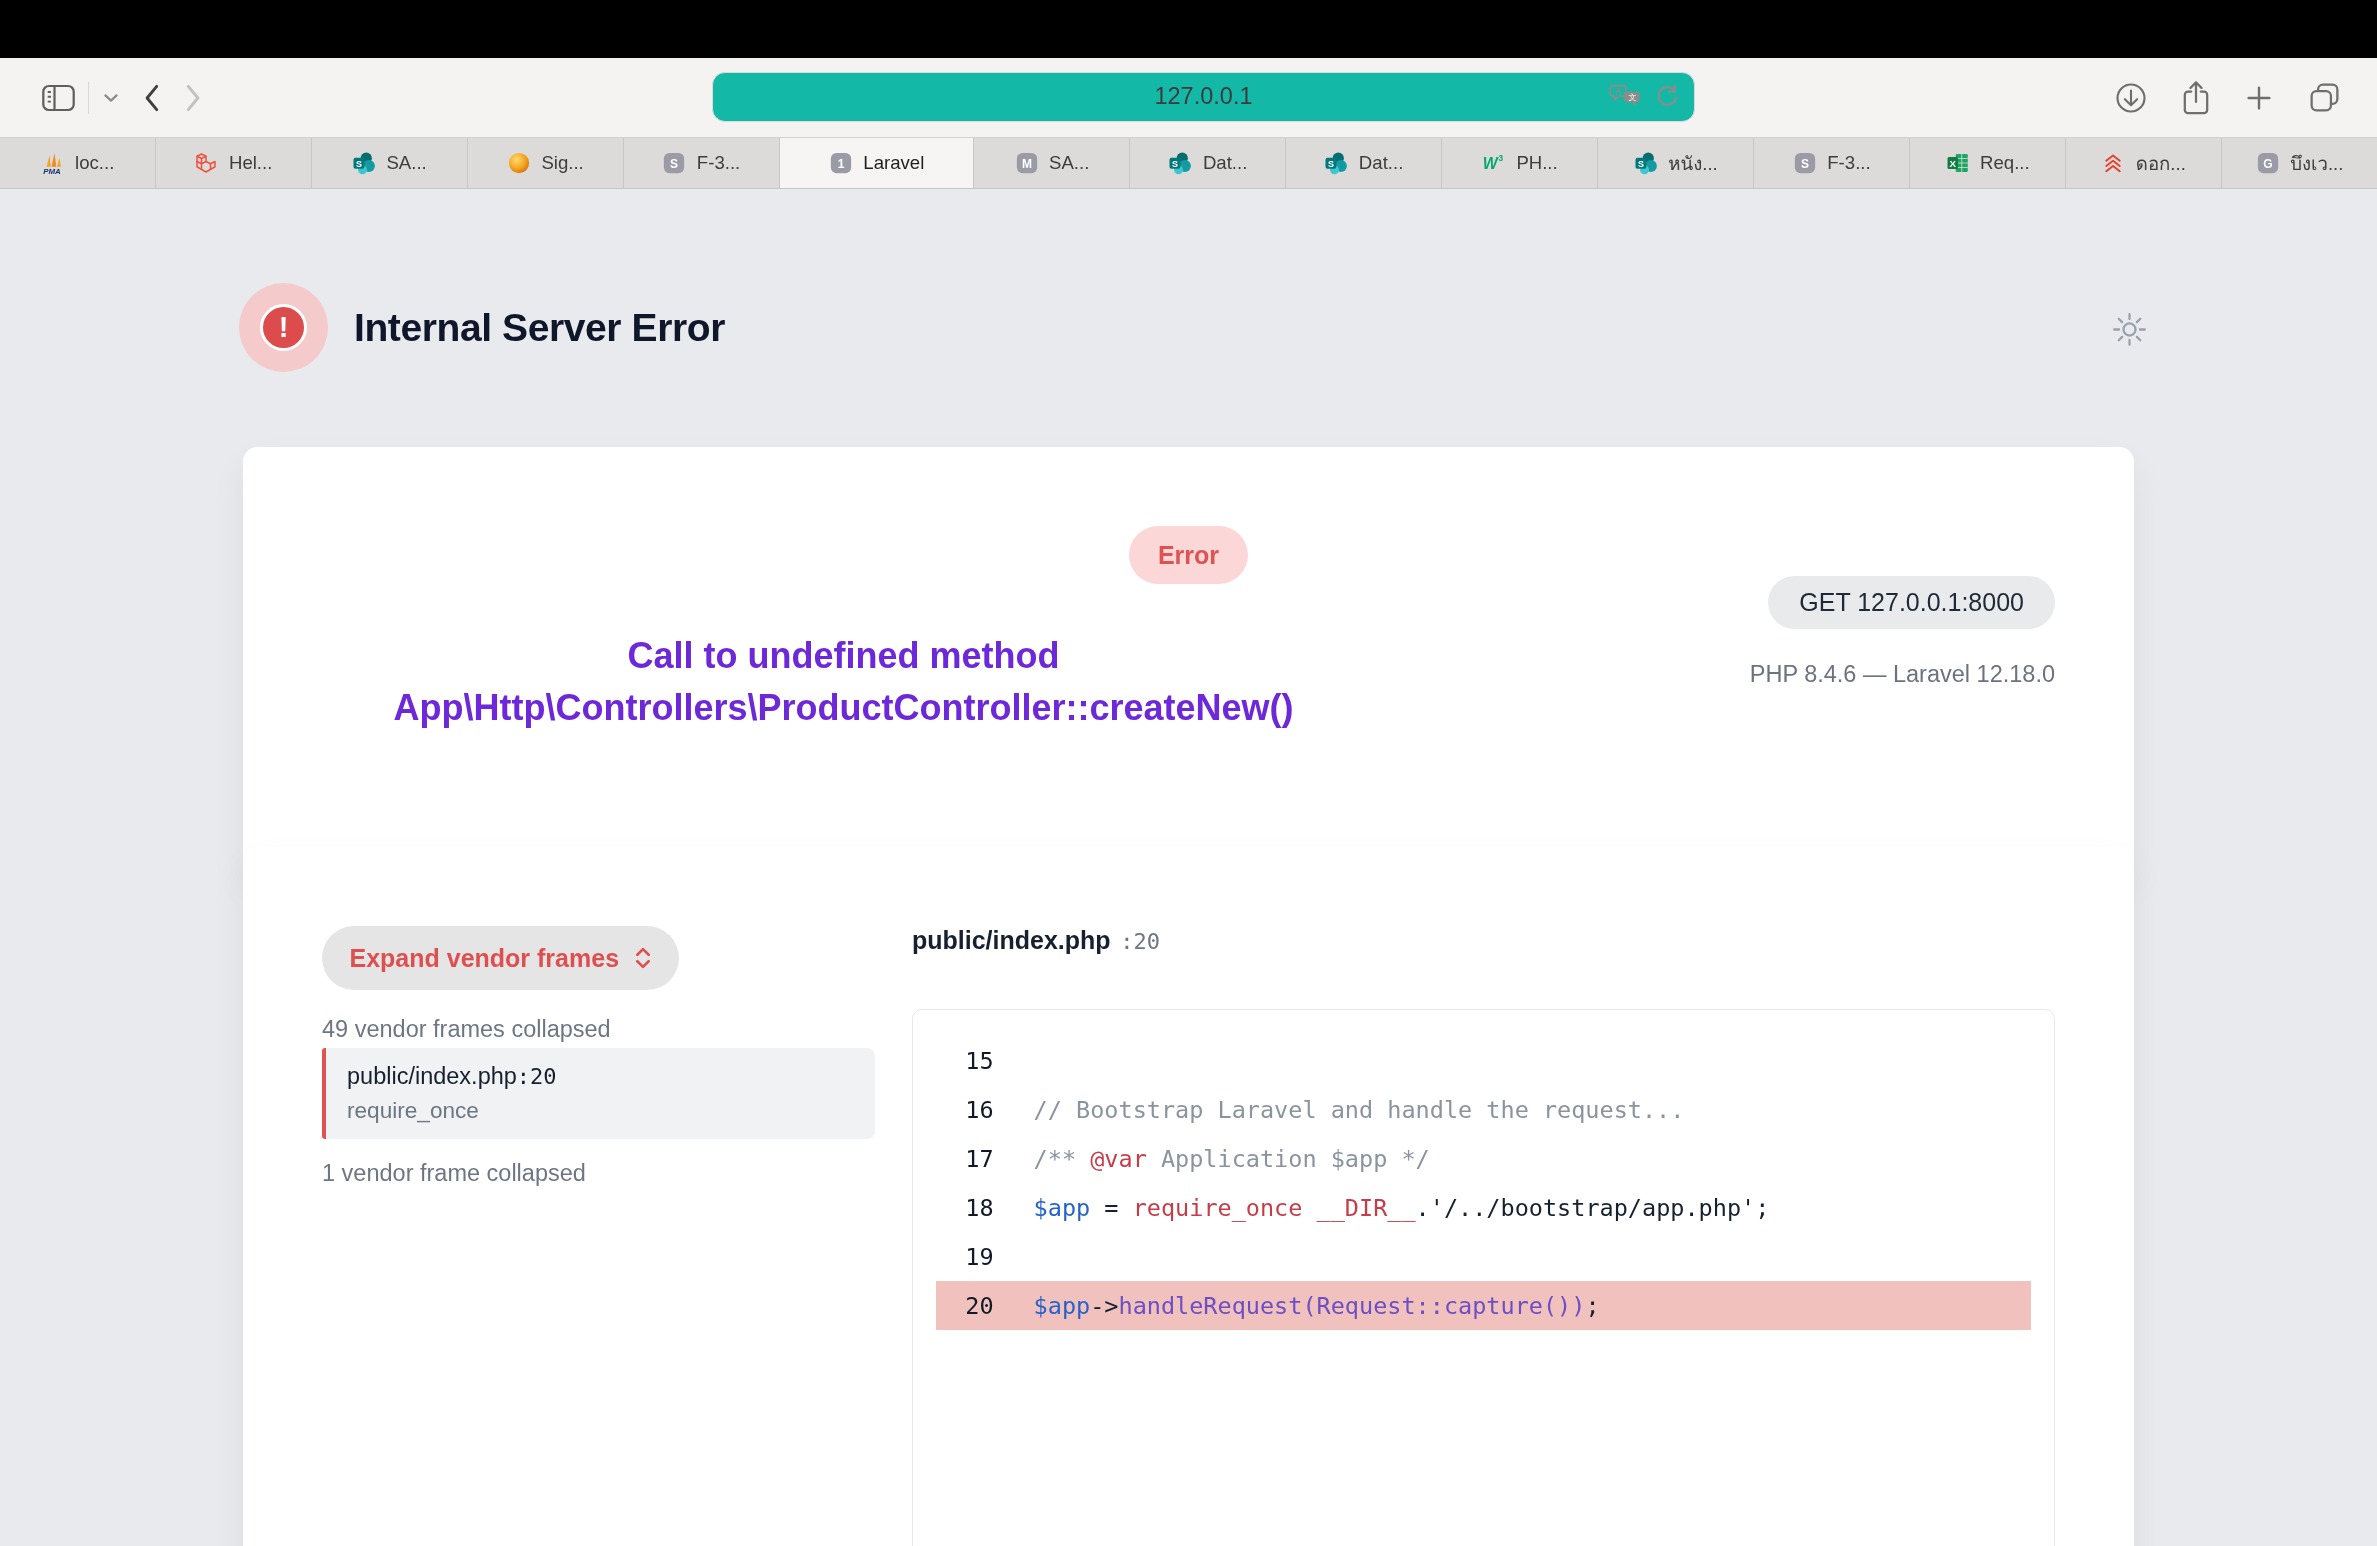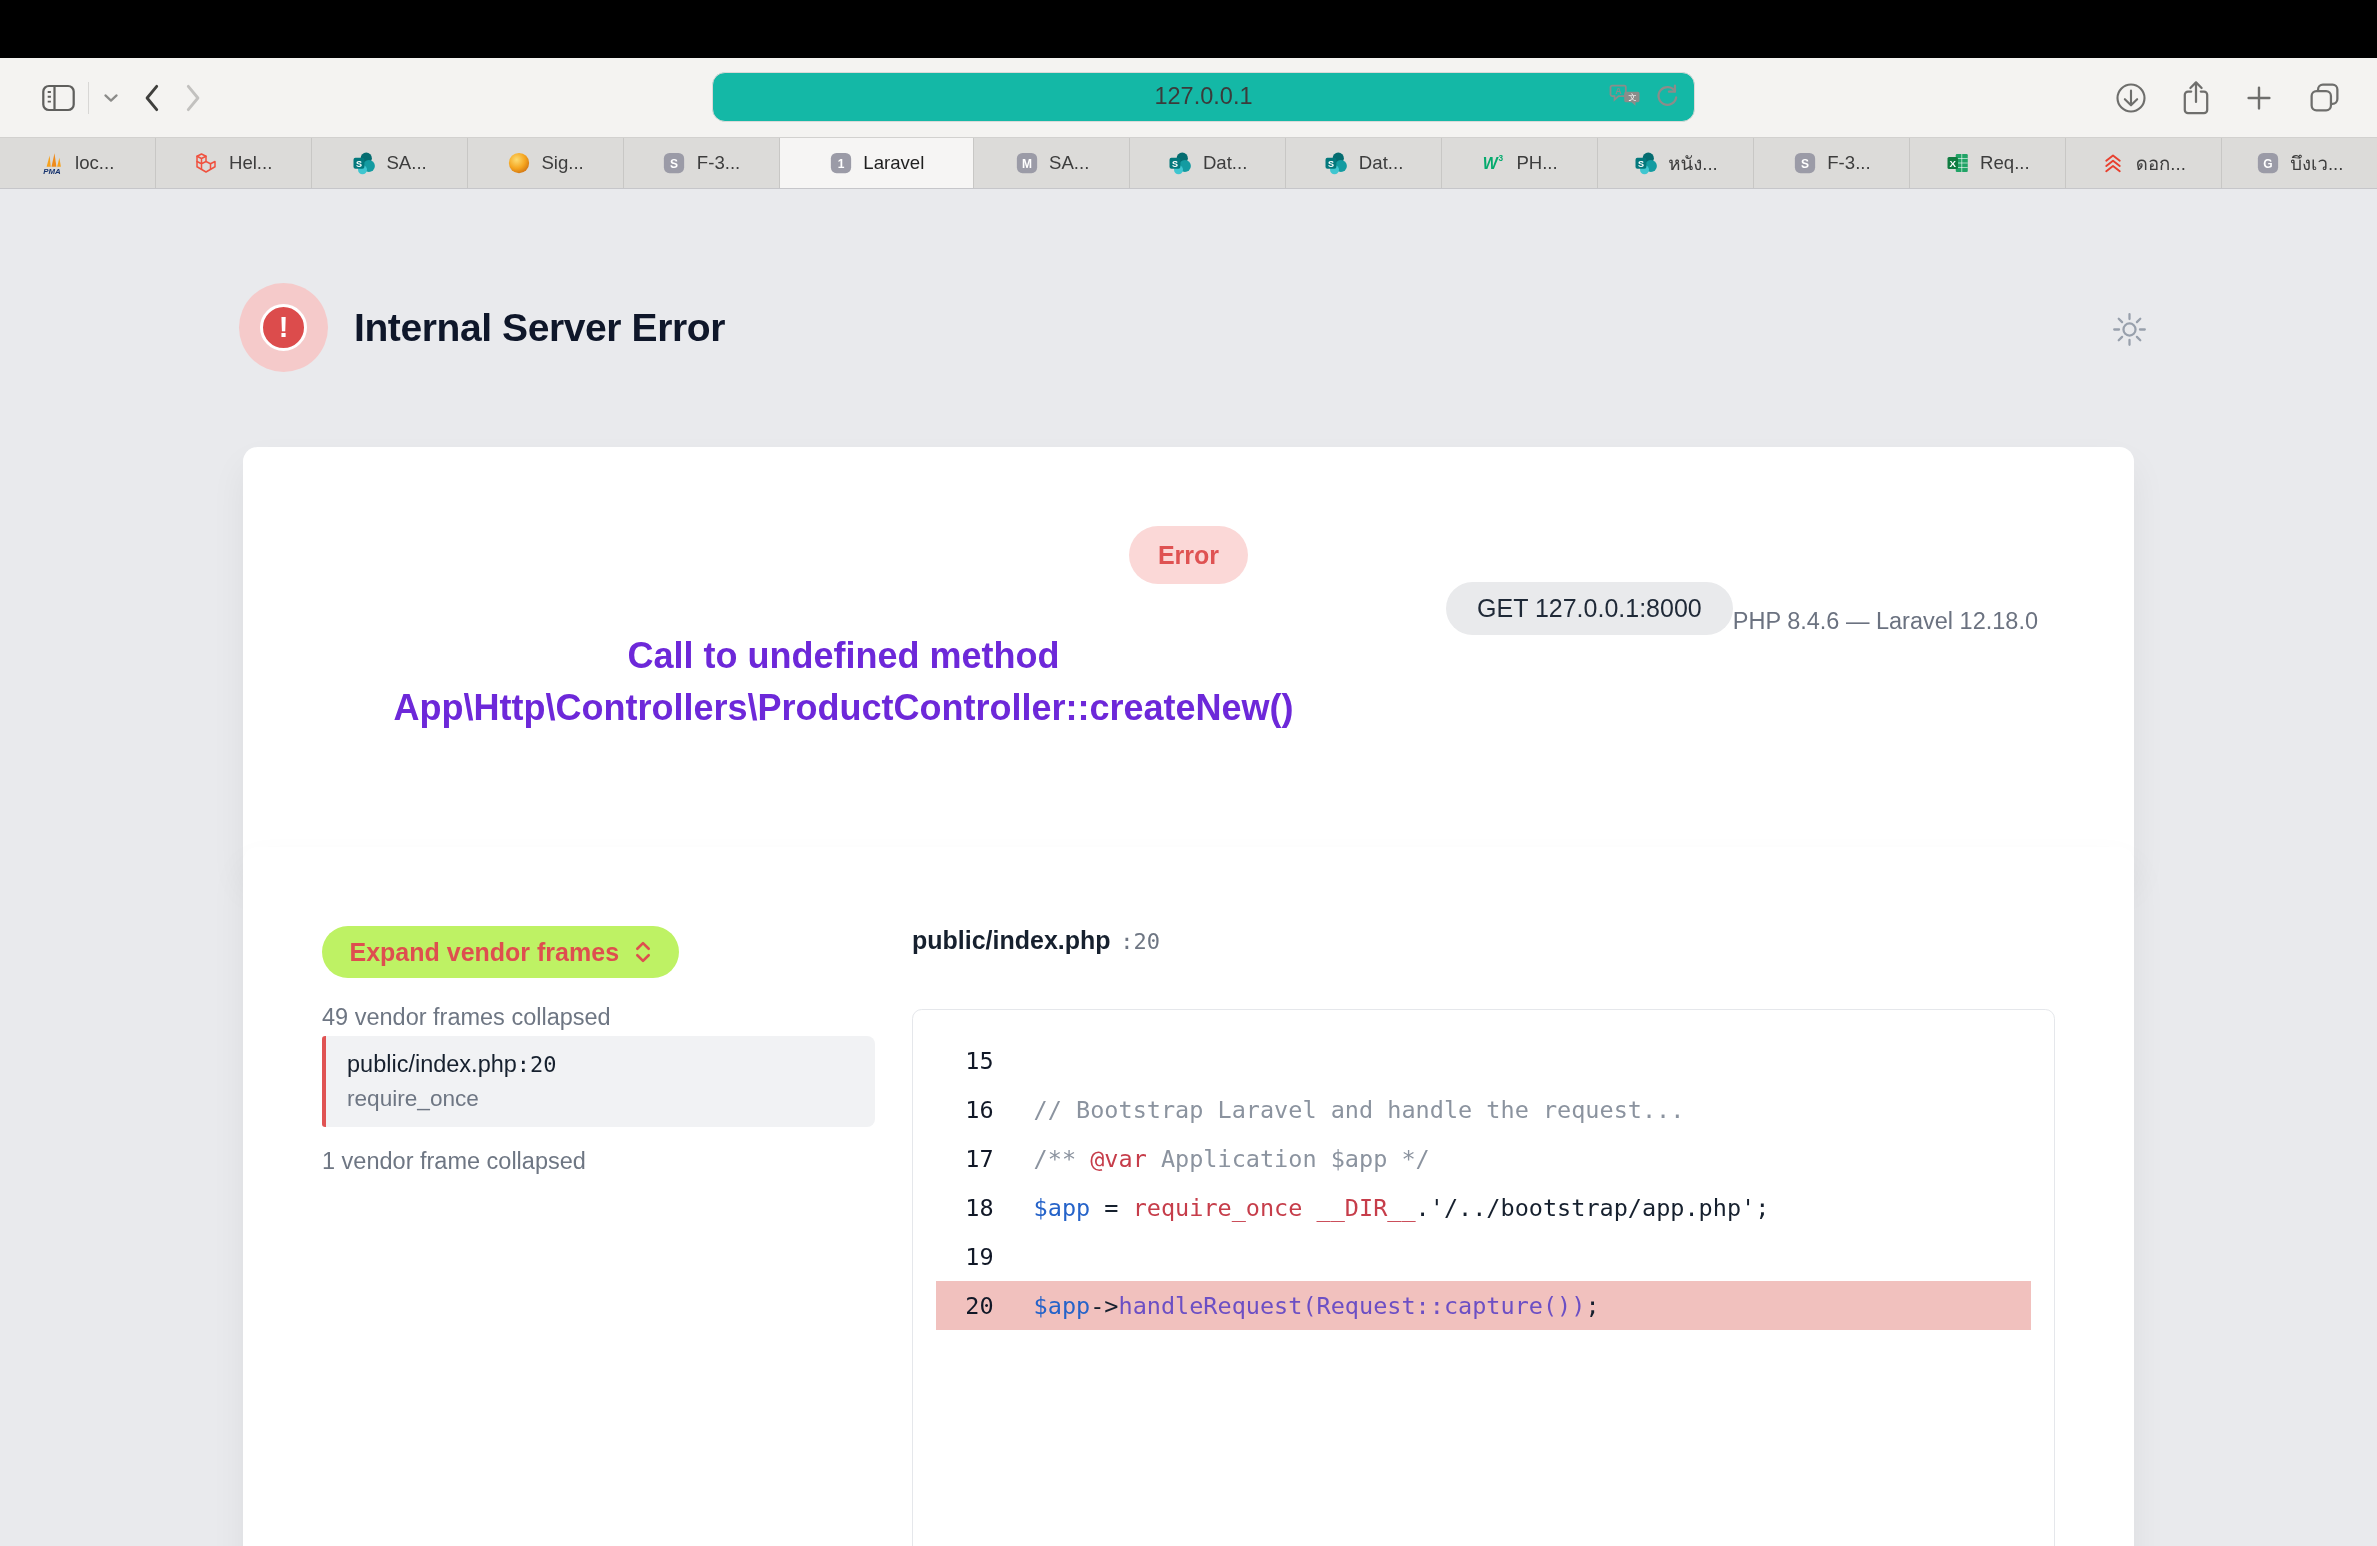--- a/index.html
+++ b/index.html
@@ -36,29 +36,29 @@
                display:flex;align-items:center;justify-content:center;font-weight:700;font-size:29px;box-sizing:border-box;}
   .page-title{margin:0;font-size:39px;font-weight:700;color:#0f172a;letter-spacing:-0.4px;}
   .sun-btn{position:absolute;left:2111px;top:311px;background:none;border:none;padding:0;cursor:pointer;}
   
   .card{position:absolute;left:243px;width:1891px;background:#fff;border-radius:14.6px;
         box-shadow:0 18px 36px rgba(15,23,42,.06);box-sizing:border-box;}
   .card-error{top:447px;height:426px;padding:79px;text-align:center;}
   .card-trace{top:847px;height:890px;padding:79px;}
   .error-pill{display:inline-flex;align-items:center;height:58px;padding:0 29px;border-radius:808px;
               background:#fbd8d7;color:#df5252;font-size:25px;font-weight:600;}
-  .meta{position:absolute;top:129px;right:96px;display:flex;flex-direction:row;align-items:flex-end;}
+  .meta{position:absolute;top:129px;right:79px;display:flex;flex-direction:column;align-items:flex-end;}
   .get-pill{display:inline-flex;align-items:center;height:53px;padding:0 31px;border-radius:808px;
             background:#e9eaec;color:#1f2937;font-size:25px;font-weight:500;}
   .versions{margin-top:32px;color:#6b7280;font-size:23.5px;}
   .message{margin-top:46px;font-size:36px;line-height:52px;font-weight:600;color:#6d28d9;max-width:1043px;}
   
   .trace-left{position:absolute;left:79px;top:79px;width:553px;}
   .trace-right{position:absolute;left:669px;top:79px;width:1143px;}
-  .expand-btn{display:inline-flex;align-items:center;gap:14.6px;height:52px;padding:0 27.5px;background:#bef264;
+  .expand-btn{display:inline-flex;align-items:center;gap:14.6px;height:64px;padding:0 27.5px;background:#e5e5e5;
               border:none;border-radius:808px;color:#de4f4f;font-size:25px;font-weight:600;cursor:pointer;}
   .collapsed-label{margin-top:26px;color:#6e7683;font-size:23.5px;}
   .frame-item{margin-top:5px;width:553px;box-sizing:border-box;background:#f1f2f4;border-left:4px solid #e05353;
               border-radius:3.2px 8px 8px 3.2px;padding:15.4px 21px;cursor:pointer;}
   .frame-title{font-size:23.5px;color:#16202e;}
   .frame-title .mono{font-family:"DejaVu Sans Mono",monospace;font-size:22px;}
   .frame-sub{margin-top:7.3px;color:#6e7683;font-size:22.6px;}
   .collapsed-bottom{margin-top:21px;color:#6e7683;font-size:23.5px;}
   .code-header{font-size:25px;font-weight:600;color:#16202e;height:34px;}
   .line-ref{font-family:"DejaVu Sans Mono",monospace;font-size:22px;color:#6e7683;font-weight:400;margin-left:9.7px;}

